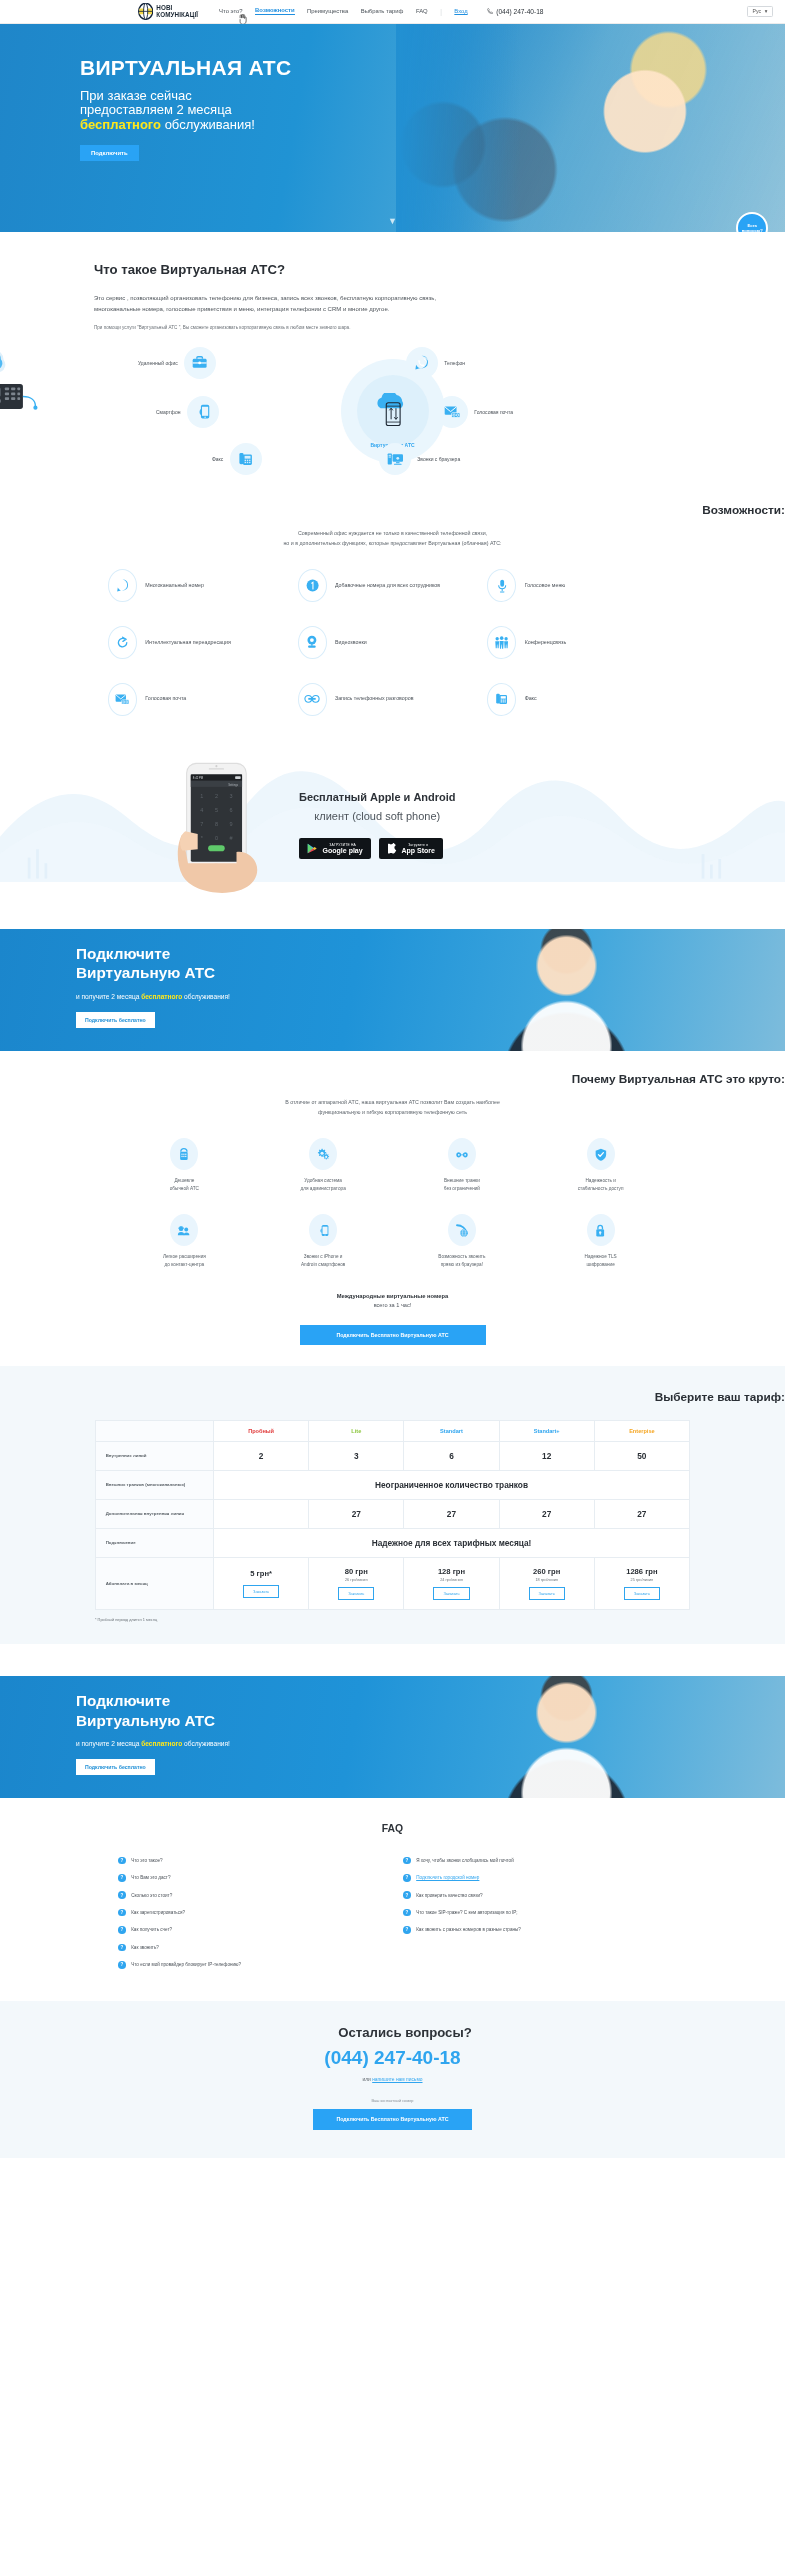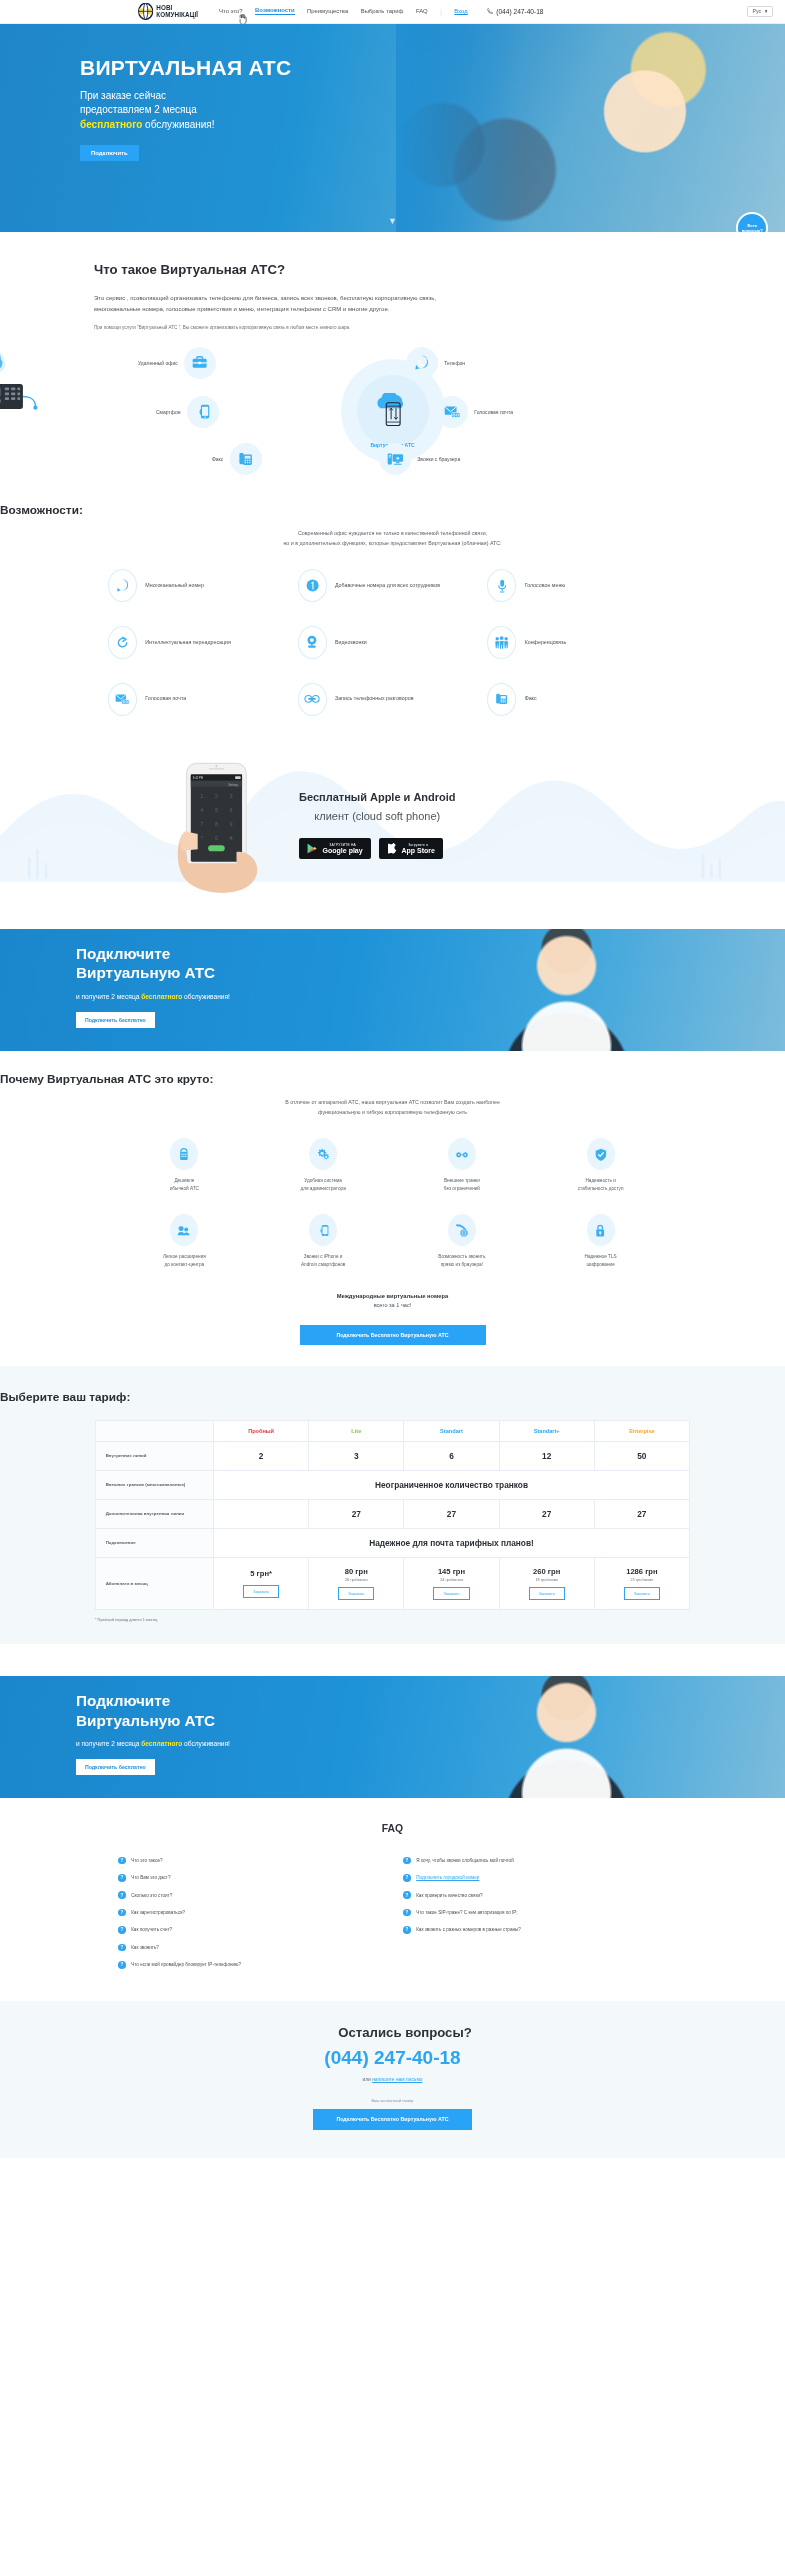--- a/index.html
+++ b/index.html
@@ -41,21 +41,21 @@
        radial-gradient(circle at 70% 22%,rgba(243,216,140,.85) 0 36px,rgba(243,216,140,0) 39px),
        radial-gradient(circle at 28% 70%,rgba(70,90,110,.55) 0 49px,rgba(70,90,110,0) 53px),
        radial-gradient(circle at 12% 58%,rgba(60,80,100,.45) 0 40px,rgba(60,80,100,0) 44px),
        linear-gradient(115deg,rgba(31,134,201,.95) 0%,rgba(90,165,205,.45) 45%,rgba(150,195,215,.25) 100%);
      filter:blur(0.1px);}
   .hero .photo:after{content:"";position:absolute;left:0;top:0;width:125px;height:208px;
      background:linear-gradient(90deg,#2290d2 0%,rgba(34,144,210,0) 100%);}
   .hero-txt{position:absolute;left:80px;top:32px;width:264px;z-index:5;}
   .hero-title{font-size:21px;font-weight:bold;color:#fff;letter-spacing:0.3px;
               text-transform:uppercase;line-height:23.6px;margin-bottom:9.7px;}
-  .hero-sub{font-size:10px;color:#fff;line-height:14.6px;}
+  .hero-sub{font-size:13px;color:#fff;line-height:14.6px;}
   .hero-sub b{color:#ffe81a;font-weight:bold;}
   .btn-blue{display:inline-block;background:#29a3f5;color:#fff;font-size:5.9px;
             font-weight:bold;padding:4.9px 11px;margin-top:12.5px;border:0;cursor:pointer;}
   .hero-arrow{position:absolute;left:50%;bottom:5.6px;transform:translateX(-50%);
               color:rgba(255,255,255,.75);font-size:9px;}
   .ask-bubble{position:absolute;right:16.7px;bottom:-12.5px;width:32px;height:32px;
      border-radius:50%;background:#29a3f5;color:#fff;font-size:4.2px;font-weight:bold;
      display:flex;align-items:center;justify-content:center;text-align:center;
      line-height:5.6px;z-index:9;border:2.1px solid #fff;}
 
@@ -81,21 +81,21 @@
              font-size:5px;font-weight:bold;color:#2fa5ef;white-space:nowrap;}
   .dg-node{position:absolute;display:flex;align-items:center;gap:6.3px;}
   .dg-bubble{width:32px;height:32px;border-radius:50%;background:#eaf6fd;
              display:flex;align-items:center;justify-content:center;flex:0 0 32px;}
   .dg-label{font-size:5px;color:#4b5158;white-space:nowrap;}
   .dg-node.left{flex-direction:row;}
   .dg-node.left .dg-label{order:-1;text-align:right;}
 
   
   .features{padding:16.7px 0 32px;text-align:center;}
-  .h2c{font-size:11.8px;font-weight:bold;color:#2a2f35;text-align:left;margin-bottom:11px;}
+  .h2c{font-size:11.8px;font-weight:bold;color:#2a2f35;text-align:right;margin-bottom:11px;}
   .sub-c{font-size:5.3px;line-height:10.4px;color:#5d646b;text-align:center;margin-bottom:21px;}
   .f-grid{display:grid;grid-template-columns:repeat(3,1fr);row-gap:23.6px;
           padding:0 28px;text-align:left;}
   .f-item{display:flex;align-items:center;gap:8.3px;}
   .f-ring{width:29px;height:33px;border-radius:50%;border:0.7px solid #d9edfa;
           display:flex;align-items:center;justify-content:center;flex:0 0 29px;}
   .f-txt{font-size:5.3px;line-height:9.7px;color:#4b5158;}
 
   
   .app-sec{position:relative;height:149px;background:#fff;overflow:hidden;}
@@ -798,38 +798,38 @@
         <td></td>
         <td>27</td>
         <td>27</td>
         <td>27</td>
         <td>27</td>
       </tr>
 
       <tr>
         <td class="rowhdr">Подключение</td>
         <td colspan="5" class="span-note">
-          <b>Надежное</b><span> для почта тарифных планов!</span>
+          <b>Надежное</b><span> для всех тарифных месяца!</span>
         </td>
       </tr>
 
       <tr>
         <td class="rowhdr">Абонплата в месяц</td>
         <td>
           <div class="price">5 грн*</div>
           <div class="price-sub"></div>
           <button class="btn-order">Заказать</button>
         </td>
         <td>
           <div class="price">80 грн</div>
           <div class="price-sub">26 грн/линия</div>
           <button class="btn-order">Заказать</button>
         </td>
         <td>
-          <div class="price">145 грн</div>
+          <div class="price">128 грн</div>
           <div class="price-sub">24 грн/линия</div>
           <button class="btn-order">Заказать</button>
         </td>
         <td>
           <div class="price">260 грн</div>
           <div class="price-sub">18 грн/линия</div>
           <button class="btn-order">Заказать</button>
         </td>
         <td>
           <div class="price">1286 грн</div>

